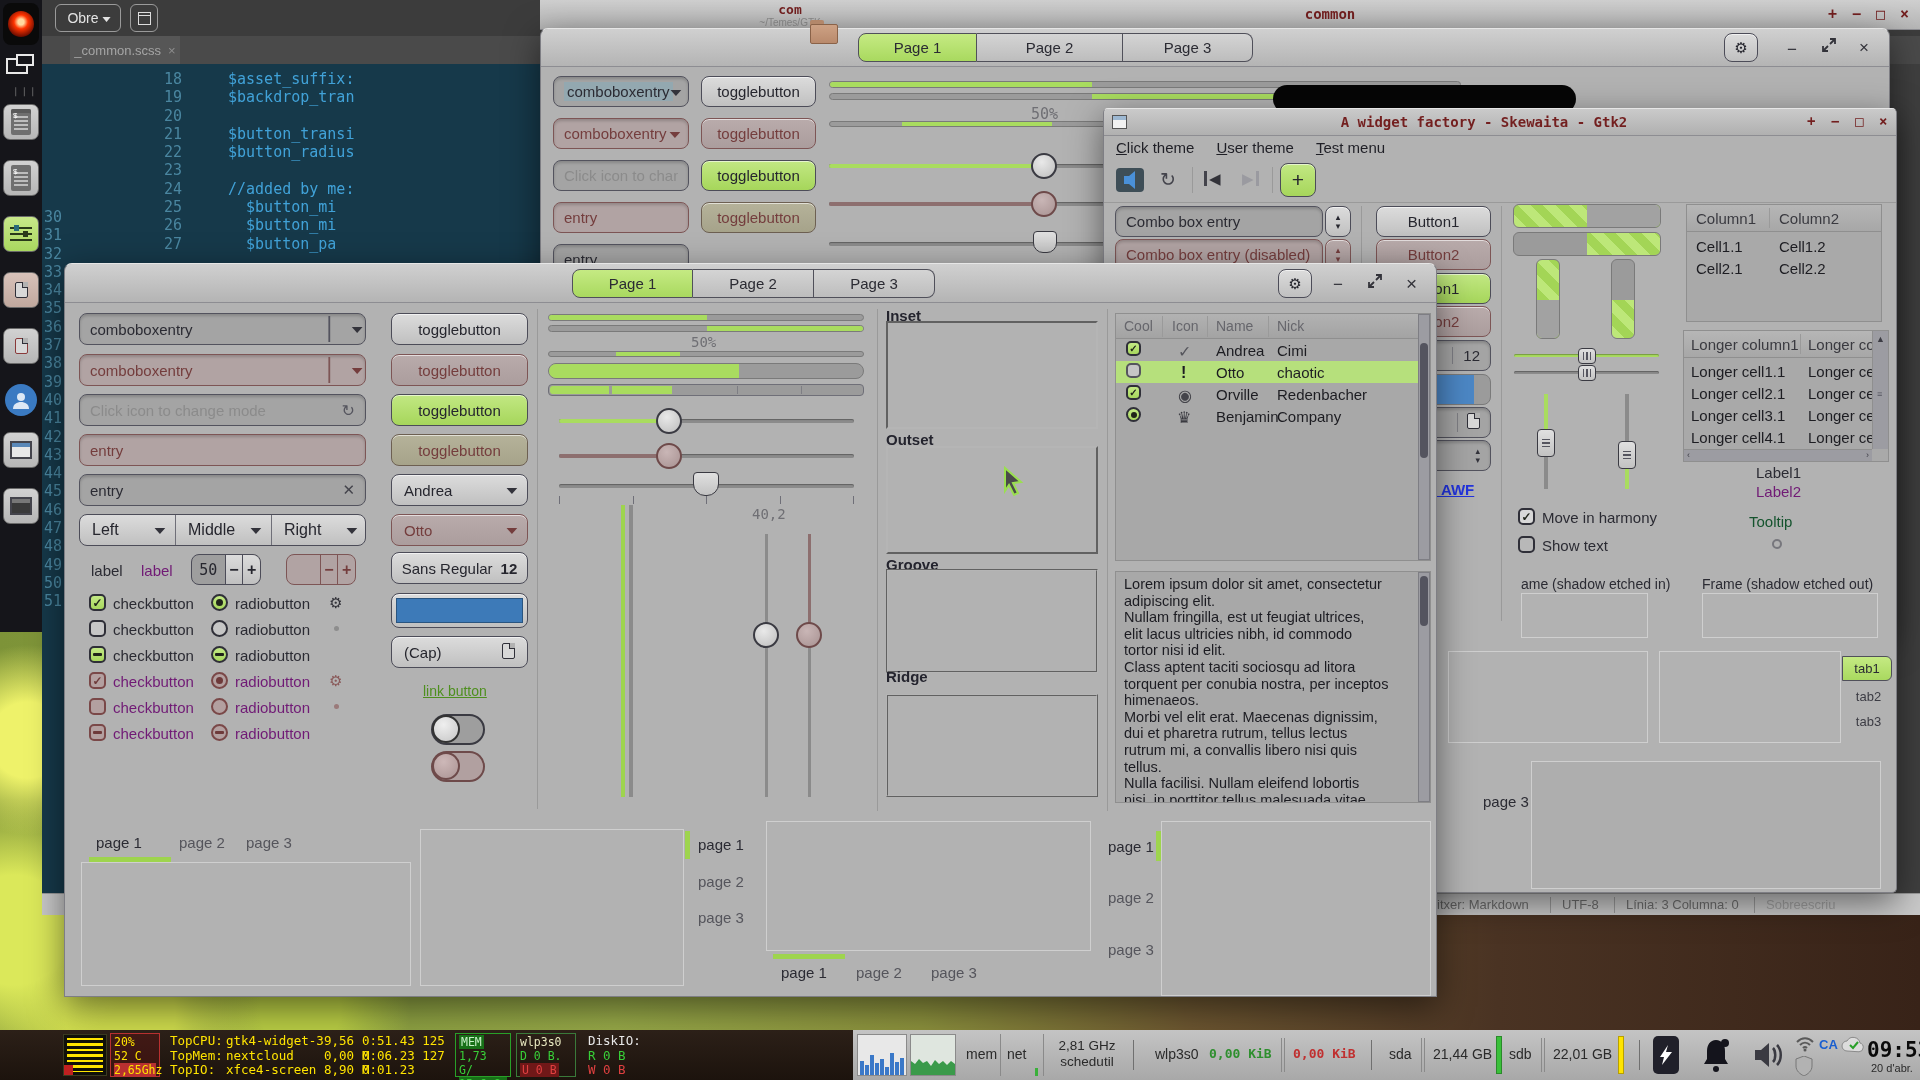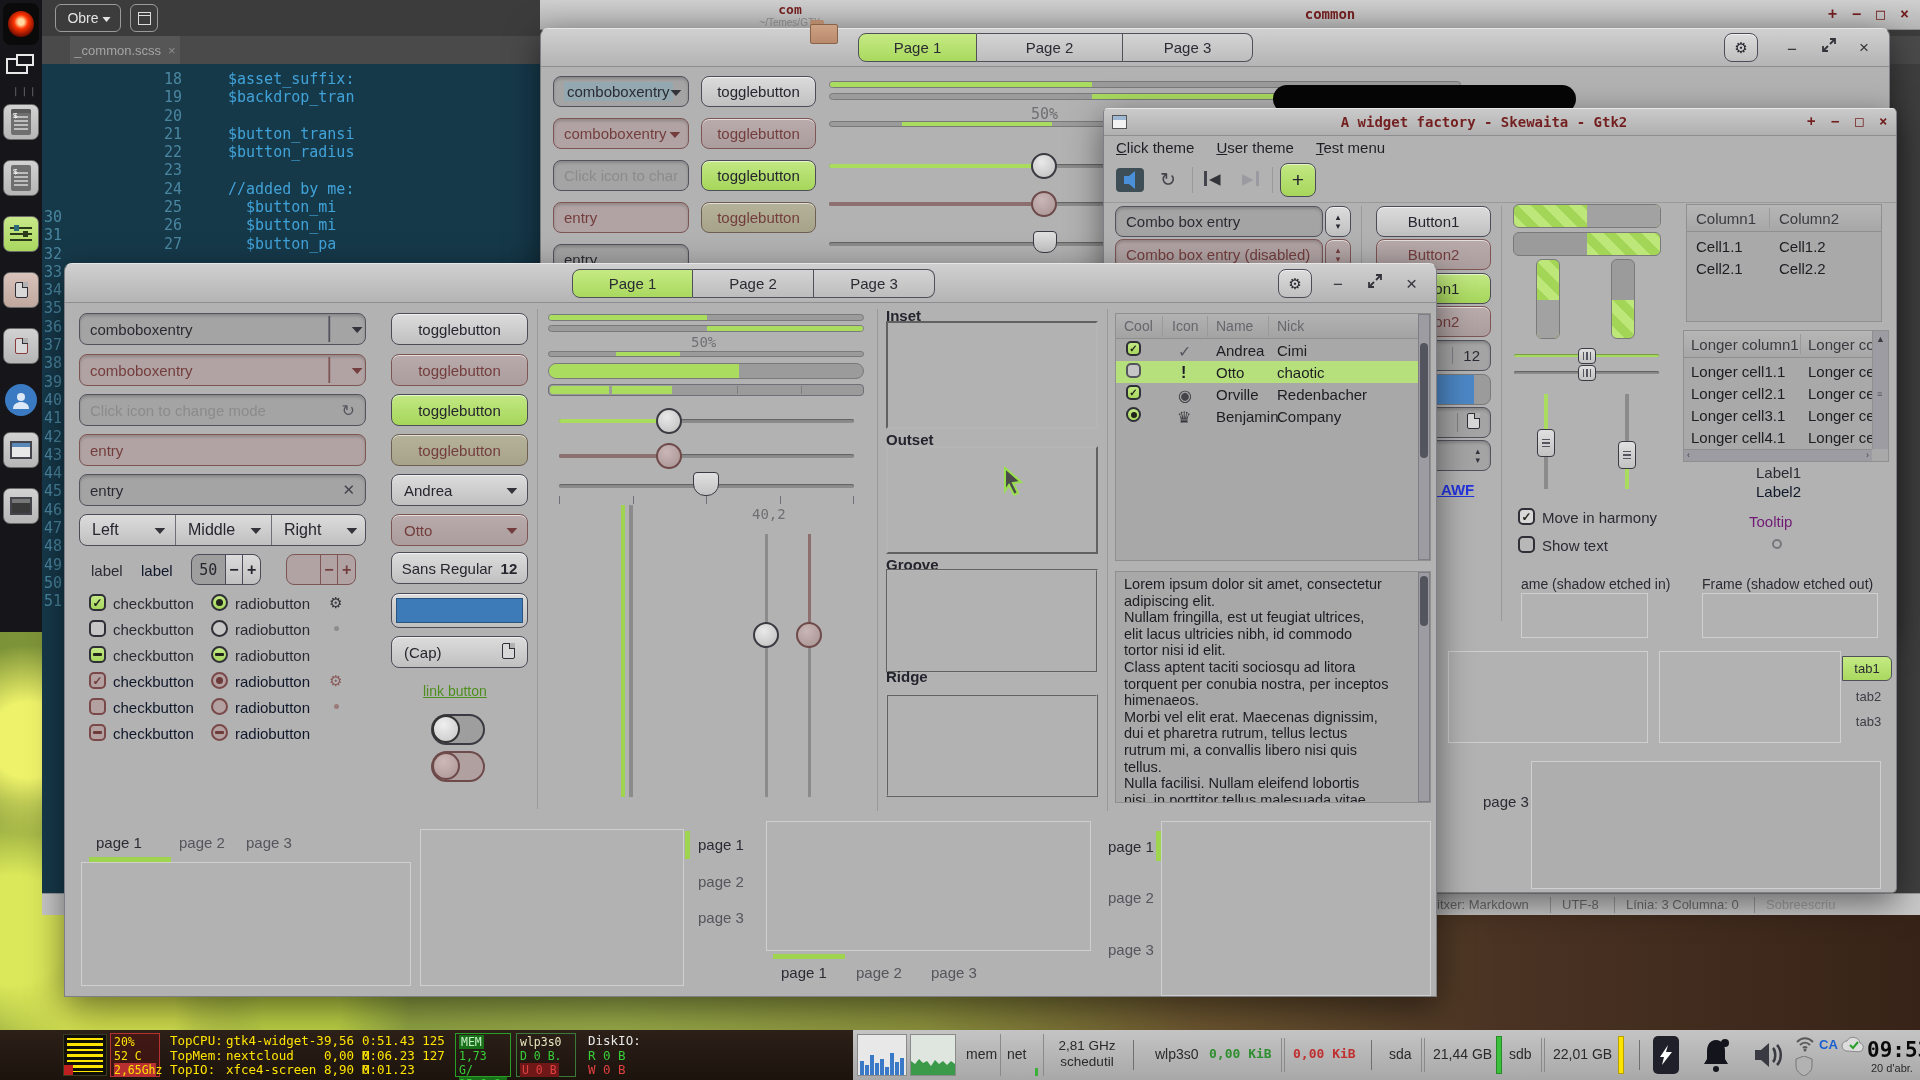--- a/index.html
+++ b/index.html
@@ -34,21 +34,21 @@
 .cb{position:absolute;width:17px;height:17px;border:2px solid #2f2f38;border-radius:5px;background:linear-gradient(#c3e985,#a8d75d);display:flex;align-items:center;justify-content:center;font-weight:bold;font-size:12px;color:#20241a;line-height:1}
 .cb.un{background:#c6c6c6}
 .cb.dr{border-color:#7a4848;background:#b3a0a0;color:#6e3a3a}
 .rb{position:absolute;width:17px;height:17px;border:2px solid #2f2f38;border-radius:50%;background:linear-gradient(#c3e985,#a8d75d);display:flex;align-items:center;justify-content:center}
 .rb.un{background:#c6c6c6}
 .rb.dr{border-color:#7a4848;background:#b3a0a0}
 .dot{width:7px;height:7px;border-radius:50%;background:#20241a}
 .dash{width:9px;height:3px;background:#20241a;border-radius:1px}
 .rdash{background:#6e3a3a}
 .lbl{position:absolute;font-size:15px;color:#2b2b33;white-space:nowrap}
-.lblr{color:#0f172a}
+.lblr{color:#701a75}
 .fr{position:absolute;border:2px solid #b5b5b5}
 .flbl{position:absolute;font-weight:bold;font-size:15px;color:#24242e;white-space:nowrap}
 .knob{position:absolute;width:26px;height:26px;border-radius:50%;background:radial-gradient(circle at 40% 32%,#e9e9e9,#bdbdbd);border:2px solid #3a3a42}
 .knob.dr{background:radial-gradient(circle at 40% 32%,#c9b6b6,#a89292);border-color:#6e4a4a}
 .track{position:absolute;height:4px;background:#8b8b8b;border-radius:2px;box-shadow:inset 0 1px 1px rgba(0,0,0,.3)}
 .grip{position:absolute;background:linear-gradient(#e0e0e0,#c2c2c2);border:1.5px solid #3a3a42;border-radius:4px;display:flex;align-items:center;justify-content:center;gap:2px}
 .grip i{display:block;background:#55555f}
 .mono{font-family:"DejaVu Sans Mono",monospace}
 .glyph{position:absolute;color:#33333a;font-size:17px;line-height:1}
 .tcell{position:absolute;font-size:15px;color:#1d1d22;white-space:nowrap}
@@ -379,21 +379,21 @@
       <span style="position:absolute;left:4px;top:58px;font-size:9px;color:#55555f">≡</span>
     </div>
     <div class="a" style="left:0;bottom:0;right:16px;height:12px;background:#9c9ca2;border-top:1px solid #8f8f8f">
       <span style="position:absolute;left:3px;top:0;font-size:9px;color:#3c3c44">‹</span>
       <span style="position:absolute;right:3px;top:0;font-size:9px;color:#3c3c44">›</span>
     </div>
   </div>
 
   <span class="lbl" style="left:652px;top:355px">Label1</span>
   <span class="lbl lblr" style="left:652px;top:374px">Label2</span>
-  <span class="lbl" style="left:645px;top:404px;color:#701a75">Tooltip</span>
+  <span class="lbl" style="left:645px;top:404px;color:#14532d">Tooltip</span>
   <span class="a" style="left:668px;top:430px;width:10px;height:10px;border-radius:50%;border:2px solid #77777d"></span>
 
   <div class="cb un" style="left:414px;top:399px;background:#d8d8d8">✓</div>
   <span class="lbl" style="left:438px;top:400px">Move in harmony</span>
   <div class="cb un" style="left:414px;top:427px;background:#b8b8b8;color:transparent"></div>
   <span class="lbl" style="left:438px;top:428px">Show text</span>
 
   <span class="lbl" style="left:417px;top:467px;font-size:14px">ame (shadow etched in)</span>
   <div class="a" style="left:417px;top:484px;width:127px;height:45px;border:1px groove #cfcfcf"></div>
   <span class="lbl" style="left:598px;top:467px;font-size:14px">Frame (shadow etched out)</span>

